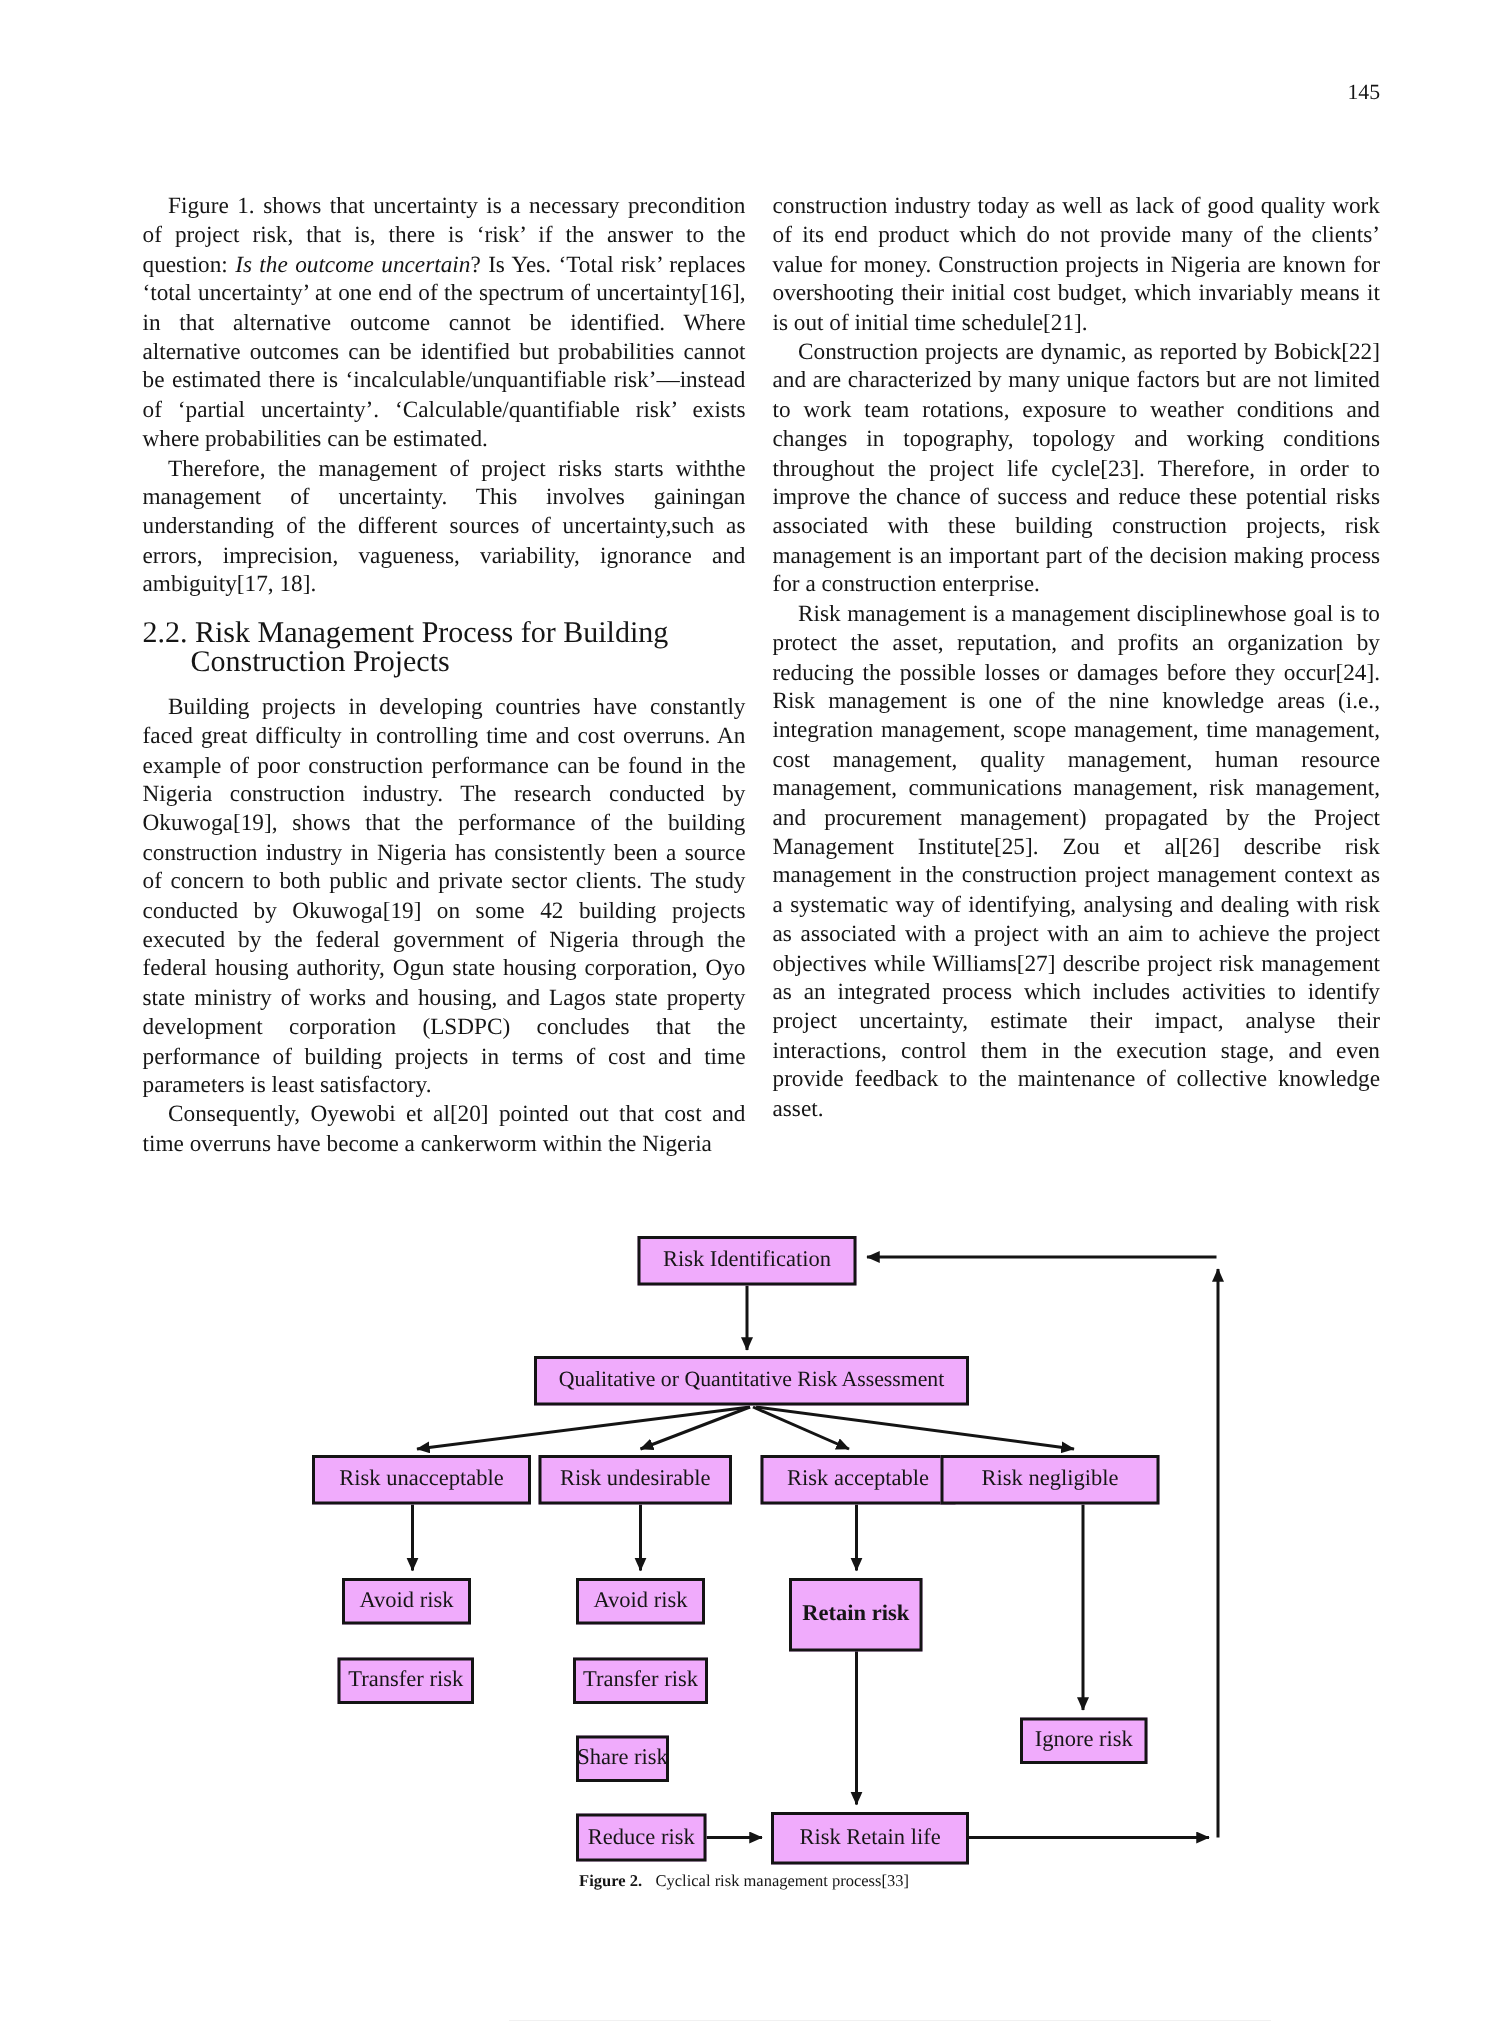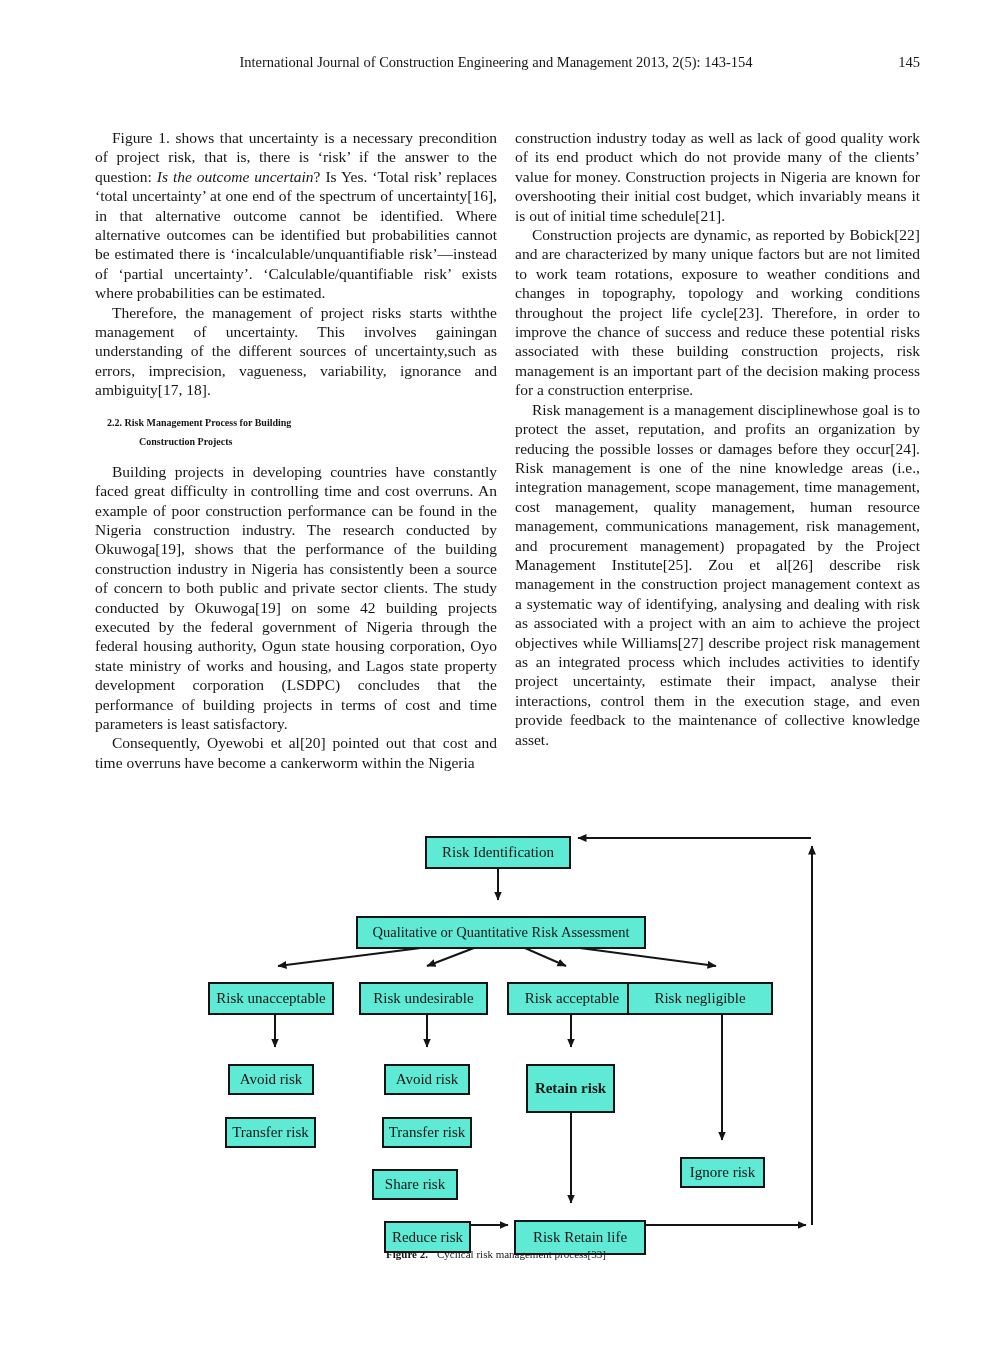--- a/index.html
+++ b/index.html
@@ -14,42 +14,41 @@
   }
   .page-header{position:absolute;top:54px;left:0;width:992px;height:22px;font-size:14.5px;}
   .journal-line{position:absolute;left:0;right:0;text-align:center;}
   .page-number{position:absolute;right:72px;top:0;}
   .columns{position:absolute;top:128px;left:95px;width:825px;display:flex;gap:18px;}
   .col{font-size:15.5px;line-height:19.4px;text-align:justify;}
   .col-left{width:402px;}
   .col-right{width:405px;}
   .para{margin:0;}
   .para.indent{text-indent:17px;}
-  .section-heading{margin:13px 0 10px 12px;font-size:10px;font-weight:bold;line-height:19.5px;text-align:left;}
+  .section-heading{margin:13px 0 10px 0;font-size:20px;font-weight:normal;line-height:19.5px;text-align:left;}
   .section-heading .h-line{display:block;}
   .section-heading .h-line2{padding-left:32px;}
   
   .figure-area{position:absolute;top:818px;left:0;width:992px;height:470px;}
   .fig-lines{position:absolute;top:0;left:0;width:992px;height:470px;}
   .node{
-    position:absolute;border:2px solid #141414;background:#5eead4;
+    position:absolute;border:2px solid #141414;background:#f0abfc;
     display:flex;align-items:center;justify-content:center;
-    font-size:15px;white-space:nowrap;box-sizing:border-box;margin-top:12px;
+    font-size:15px;white-space:nowrap;box-sizing:border-box;
   }
   .node.small-font{font-size:14.5px;}
   .fig-caption{position:absolute;top:430px;left:0;width:992px;text-align:center;font-size:11px;}
   .fig-caption b{margin-right:9px;}
 </style>
 </head>
 <body>
 
 <div class="page">
 
   <div class="page-header">
-    <span class="journal-line">International Journal of Construction Engineering and Management 2013, 2(5): 143-154</span>
     <span class="page-number">145</span>
   </div>
 
   <div class="columns">
     <div class="col col-left">
       <p class="para indent"><span>Figure 1. shows that uncertainty is a necessary precondition of project risk, that is, there is ‘risk’ if the answer to the question: </span><i>Is the outcome uncertain</i><span>? Is Yes. ‘Total risk’ replaces ‘total uncertainty’ at one end of the spectrum of uncertainty[16], in that alternative outcome cannot be identified. Where alternative outcomes can be identified but probabilities cannot be estimated there is ‘incalculable/unquantifiable risk’—instead of ‘partial uncertainty’. ‘Calculable/quantifiable risk’ exists where probabilities can be estimated.</span></p>
       <p class="para indent">Therefore, the management of project risks starts withthe management of uncertainty. This involves gainingan understanding of the different sources of uncertainty,such as errors, imprecision, vagueness, variability, ignorance and ambiguity[17, 18].</p>
       <h3 class="section-heading">
         <span class="h-line">2.2. Risk Management Process for Building</span>
         <span class="h-line h-line2">Construction Projects</span>
@@ -85,31 +84,31 @@
         <line x1="471" y1="407" x2="508" y2="407" marker-end="url(#ah)"></line>
         <line x1="646" y1="407" x2="806" y2="407" marker-end="url(#ah)"></line>
         <line x1="812" y1="407" x2="812" y2="28" marker-end="url(#ah)"></line>
         <line x1="811" y1="20" x2="578" y2="20" marker-end="url(#ah)"></line>
       </g>
     </svg>
 
     <div class="node" style="left:425px;top:6px;width:146px;height:33px;">Risk Identification</div>
     <div class="node small-font" style="left:356px;top:86px;width:290px;height:33px;">Qualitative or Quantitative Risk Assessment</div>
 
-    <div class="node" style="left:208px;top:152px;width:126px;height:33px;">Risk unacceptable</div>
+    <div class="node" style="left:208px;top:152px;width:146px;height:33px;">Risk unacceptable</div>
     <div class="node" style="left:359px;top:152px;width:129px;height:33px;">Risk undesirable</div>
     <div class="node" style="left:507px;top:152px;width:130px;height:33px;">Risk acceptable</div>
     <div class="node" style="left:627px;top:152px;width:146px;height:33px;">Risk negligible</div>
 
     <div class="node" style="left:228px;top:234px;width:86px;height:31px;">Avoid risk</div>
     <div class="node" style="left:225px;top:287px;width:91px;height:31px;">Transfer risk</div>
 
     <div class="node" style="left:384px;top:234px;width:86px;height:31px;">Avoid risk</div>
     <div class="node" style="left:382px;top:287px;width:90px;height:31px;">Transfer risk</div>
-    <div class="node" style="left:372px;top:339px;width:86px;height:31px;">Share risk</div>
+    <div class="node" style="left:384px;top:339px;width:62px;height:31px;">Share risk</div>
     <div class="node" style="left:384px;top:391px;width:87px;height:32px;">Reduce risk</div>
 
     <div class="node" style="left:526px;top:234px;width:89px;height:49px;font-weight:bold;">Retain risk</div>
     <div class="node" style="left:514px;top:390px;width:132px;height:35px;">Risk Retain life</div>
 
     <div class="node" style="left:680px;top:327px;width:85px;height:31px;">Ignore risk</div>
 
     <div class="fig-caption"><b>Figure 2.</b><span>Cyclical risk management process[33]</span></div>
   </div>
 

